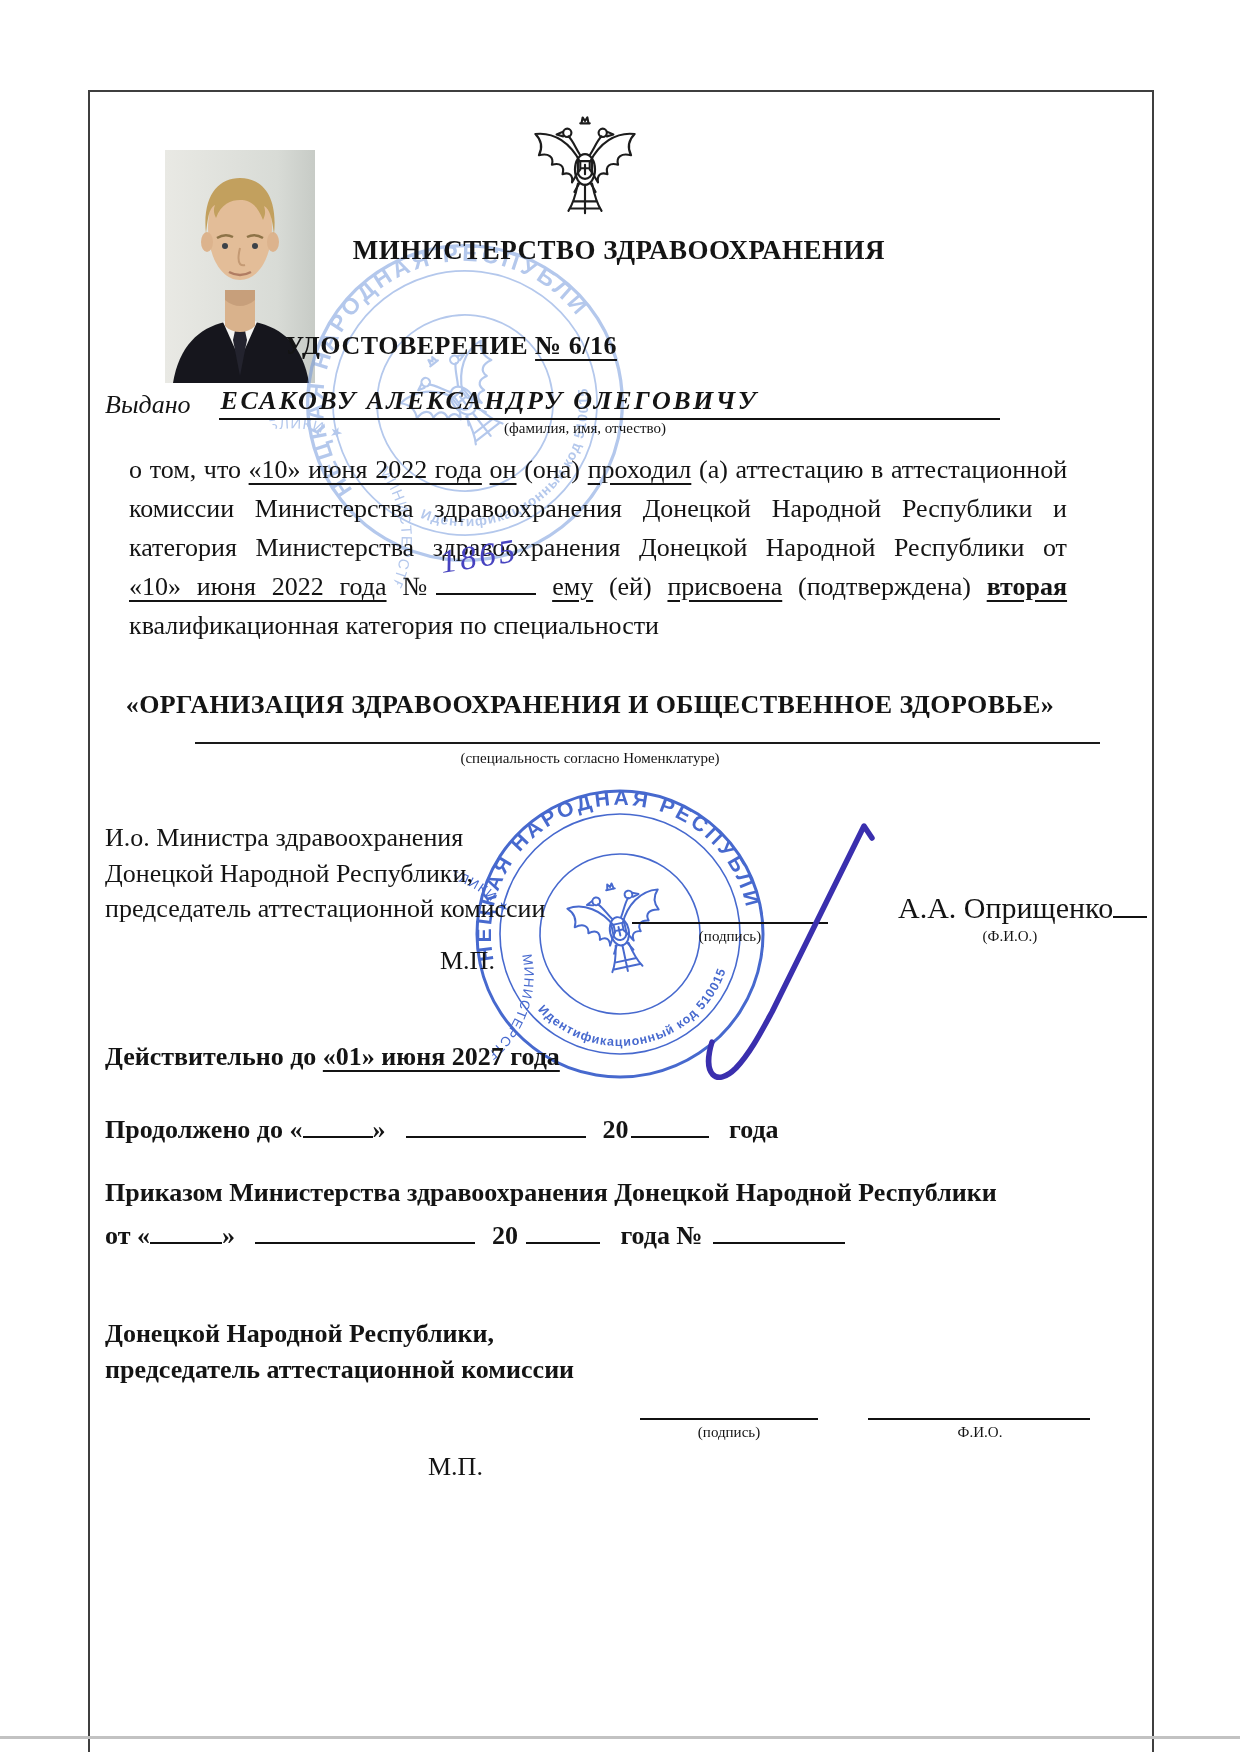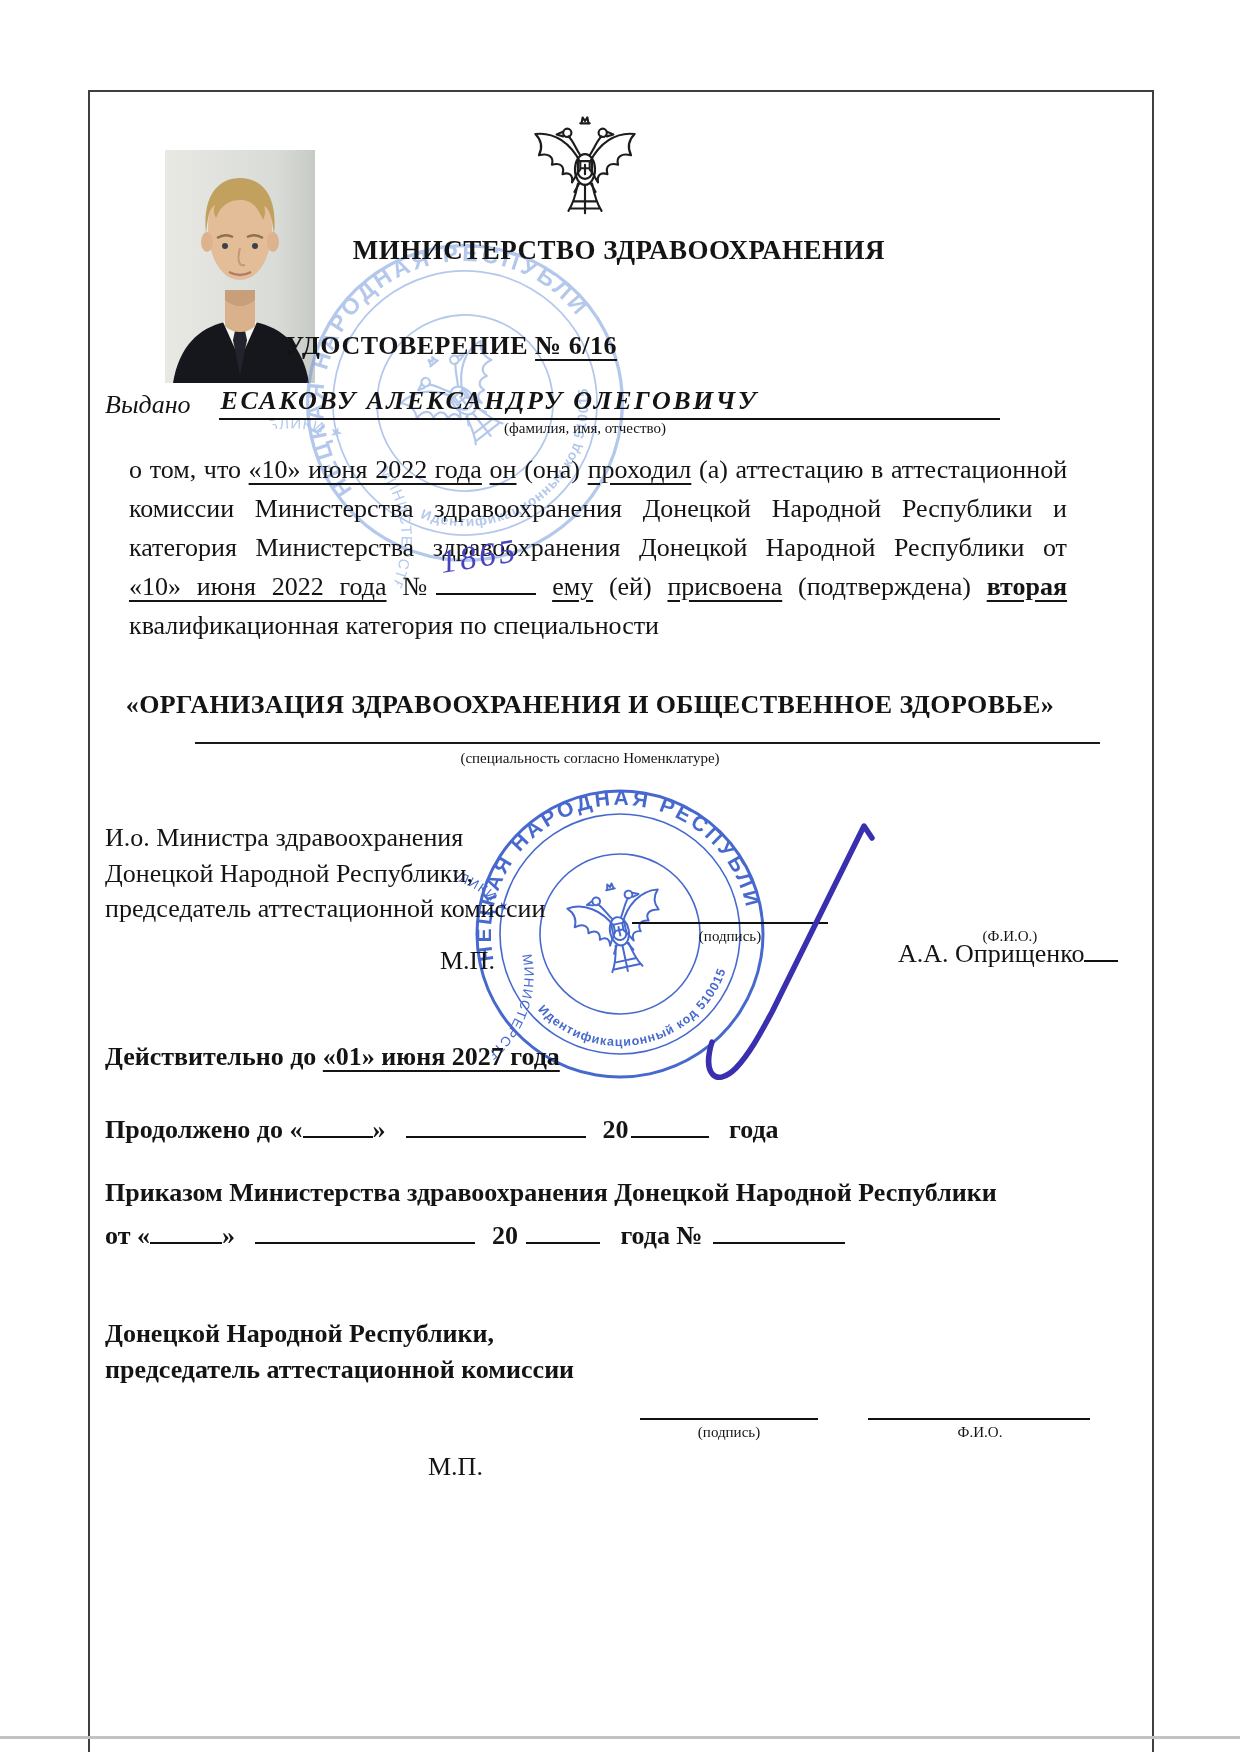--- a/index.html
+++ b/index.html
@@ -187,21 +187,21 @@
     </svg>
   </div>
 
   <div class="abs off" style="left:105px;top:820px;width:560px;">
     <div>И.о. Министра здравоохранения</div>
     <div>Донецкой Народной Республики,</div>
     <div>председатель аттестационной комиссии</div>
   </div>
   <div class="abs sigline" style="left:632px;top:894px;width:196px;height:28px;"></div>
   <div class="abs small-cap" style="left:632px;top:928px;width:196px;">(подпись)</div>
-  <div class="abs" style="left:898px;top:886px;font-size:26px;white-space:nowrap;margin-top:48px;">
+  <div class="abs" style="left:898px;top:886px;font-size:30px;white-space:nowrap;">
     <span>А.А. Оприщенко</span><span class="blank" style="width:34px;"></span>
   </div>
   <div class="abs small-cap" style="left:935px;top:928px;width:150px;">(Ф.И.О.)</div>
   <div class="abs mp" style="left:440px;top:946px;">М.П.</div>
 
   <svg class="abs" style="left:0;top:0;" width="1240" height="1753" viewBox="0 0 1240 1753" pointer-events="none">
     <path d="M 712 1042 c -10 32 4 46 24 26 c 14 -15 24 -34 36 -56 L 864 826 l 8 12" stroke="#3a2fae" stroke-width="5.5" fill="none" stroke-linecap="round" stroke-linejoin="round"></path>
   </svg>
 
   <div class="abs bold26" style="left:105px;top:1042px;">

